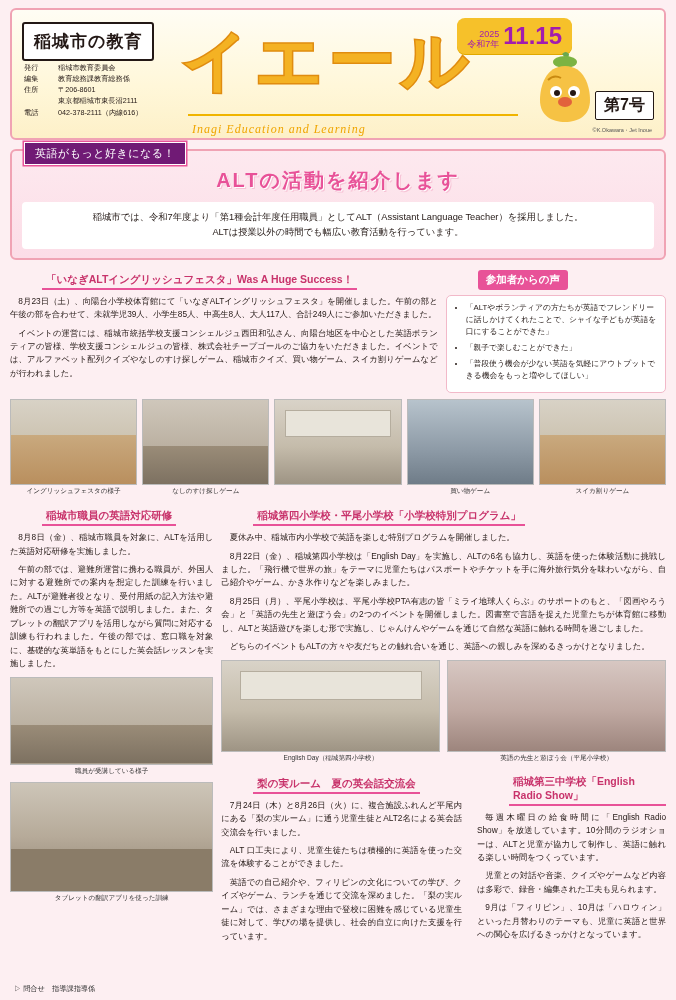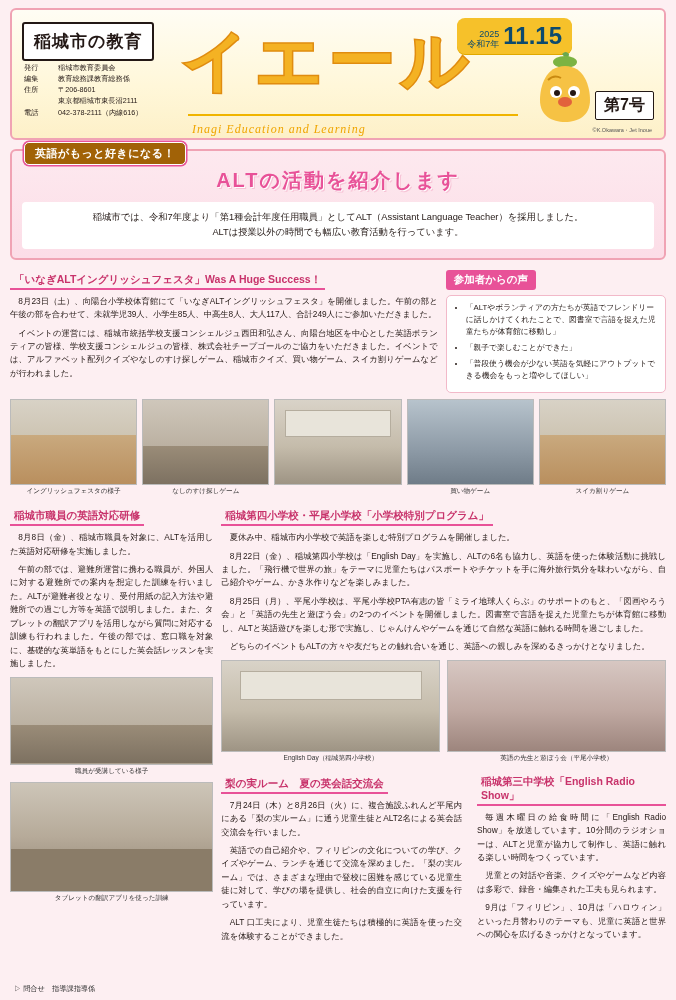--- a/index.html
+++ b/index.html
@@ -47,21 +47,21 @@
     font-family:"DejaVu Sans", sans-serif;
   }
   .yell-sub {
     position:absolute; left:180px; top:112px;
     font-size:12px; font-style:italic; color:#f0a500;
     letter-spacing:1px; font-family:"Liberation Serif", serif;
   }
   .mast-rule { position:absolute; left:176px; top:104px; width:330px; height:2px; background:#f0b400; }
   .date-badge {
     position:absolute; right:92px; top:8px;
-    background:#f6c12a; color:#0c4a6e; border-radius:8px;
+    background:#f6c12a; color:#a21caf; border-radius:8px;
     padding:4px 10px 4px 10px; text-align:right; line-height:1.15;
     box-shadow:0 1px 0 #e0a800;
   }
   .date-badge .y { font-size:9px; display:block; }
   .date-badge .g { font-size:9px; display:block; }
   .date-badge .d { font-size:24px; font-weight:bold; display:inline-block; margin-left:4px; }
   .date-row { display:flex; align-items:flex-end; justify-content:flex-end; }
   .issue {
     position:absolute; right:10px; bottom:18px;
     border:1.5px solid #231815; background:#fff;
@@ -70,22 +70,22 @@
   .mascot {
     position:absolute; right:66px; bottom:14px;
     width:66px; height:74px;
   }
   .credit { position:absolute; right:12px; bottom:4px; font-size:5.5px; color:#555; }
 
   
   .headline-wrap { margin-top:9px; position:relative; }
   .pink-tag {
     position:absolute; left:14px; top:-7px; z-index:3;
-    background:#a16207; color:#fff; font-size:11px; font-weight:bold;
-    padding:3px 10px; border-radius:5px; letter-spacing:0.5px;
+    background:#701a75; color:#fff; font-size:11px; font-weight:normal;
+    padding:3px 10px; border-radius:0; letter-spacing:0.5px;
     border:1.5px solid #fff; box-shadow:0 0 0 1.5px #e85298;
   }
   .headline-box {
     border:2px solid #f0a3b4; border-radius:6px;
     background:linear-gradient(180deg,#fde9ef,#fcdde7);
     padding:16px 10px 9px 10px; text-align:center;
   }
   .headline {
     font-size:20px; font-weight:bold; color:#e85298;
     letter-spacing:2px; text-shadow:1px 1px 0 #fff, 2px 2px 0 #f7c3d6;
@@ -93,21 +93,21 @@
   .lead {
     background:#fff; border-radius:4px; margin-top:8px;
     padding:8px 10px; font-size:9.3px; line-height:1.65; text-align:center;
   }
 
   
   .sec-title {
     display:inline-block;
     font-size:10.5px; font-weight:bold; color:#c8336b;
     border-bottom:2px solid #e85298;
-    padding:2px 4px 1px 4px; margin-bottom:5px;
+    padding:2px 4px 1px 4px; margin-bottom:5px;margin-left:32px;
   }
   .sec-title.pinkbar {
     color:#fff; background:#e85298; border:none; border-radius:3px;
     padding:3px 8px;
   }
   p.body { font-size:8.3px; line-height:1.62; margin:0 0 5px 0; text-align:justify; }
   p.body.ind { text-indent:1em; }
 
   
   .photo { background:#c9c9c9; border:1px solid #bbb; position:relative; overflow:hidden; }
@@ -212,21 +212,21 @@
   <div class="block1">
     <div class="b1-left">
       <div class="sec-title">「いなぎALTイングリッシュフェスタ」Was A Huge Success！</div>
       <p class="body ind">8月23日（土）、向陽台小学校体育館にて「いなぎALTイングリッシュフェスタ」を開催しました。午前の部と午後の部を合わせて、未就学児39人、小学生85人、中高生8人、大人117人、合計249人にご参加いただきました。</p>
       <p class="body ind">イベントの運営には、稲城市統括学校支援コンシェルジュ西田和弘さん、向陽台地区を中心とした英語ボランティアの皆様、学校支援コンシェルジュの皆様、株式会社チープゴールのご協力をいただきました。イベントでは、アルファベット配列クイズやなしのすけ探しゲーム、稲城市クイズ、買い物ゲーム、スイカ割りゲームなどが行われました。</p>
     </div>
     <div class="b1-right">
       <div class="sec-title pinkbar">参加者からの声</div>
       <div class="voice-box">
         <ul>
-          <li>「ALTやボランティアの方たちが英語でフレンドリーに話しかけてくれたことで、図書室で言語を捉えた児童たちが体育館に移動し」</li>
+          <li>「ALTやボランティアの方たちが英語でフレンドリーに話しかけてくれたことで、シャイな子どもが英語を口にすることができた」</li>
           <li>「親子で楽しむことができた」</li>
           <li>「普段使う機会が少ない英語を気軽にアウトプットできる機会をもっと増やしてほしい」</li>
         </ul>
       </div>
     </div>
   </div>
 
   <div class="photos5">
     <div class="item">
       <div class="photo ph-gym"></div>
@@ -276,22 +276,22 @@
           <div class="photo ph-pink"></div>
           <div class="cap">英語の先生と遊ぼう会（平尾小学校）</div>
         </div>
       </div>
 
       
       <div class="row" style="margin-top:10px;">
         <div style="flex:1 1 56%;">
           <div class="sec-title">梨の実ルーム　夏の英会話交流会</div>
           <p class="body ind">7月24日（木）と8月26日（火）に、複合施設ふれんど平尾内にある「梨の実ルーム」に通う児童生徒とALT2名による英会話交流会を行いました。</p>
+          <p class="body ind">ALT 口工夫により、児童生徒たちは積極的に英語を使った交流を体験することができました。</p>
           <p class="body ind">英語での自己紹介や、フィリピンの文化についての学び、クイズやゲーム、ランチを通じて交流を深めました。「梨の実ルーム」では、さまざまな理由で登校に困難を感じている児童生徒に対して、学びの場を提供し、社会的自立に向けた支援を行っています。</p>
-          <p class="body ind">ALT 口工夫により、児童生徒たちは積極的に英語を使った交流を体験することができました。</p>
         </div>
         <div style="flex:1 1 44%;">
           <div class="sec-title">稲城第三中学校「English Radio Show」</div>
           <p class="body ind">毎週木曜日の給食時間に「English Radio Show」を放送しています。10分間のラジオショーは、ALTと児童が協力して制作し、英語に触れる楽しい時間をつくっています。</p>
           <p class="body ind">児童との対話や音楽、クイズやゲームなど内容は多彩で、録音・編集された工夫も見られます。</p>
           <p class="body ind">9月は「フィリピン」、10月は「ハロウィン」といった月替わりのテーマも、児童に英語と世界への関心を広げるきっかけとなっています。</p>
         </div>
       </div>
     </div>
   </div>

